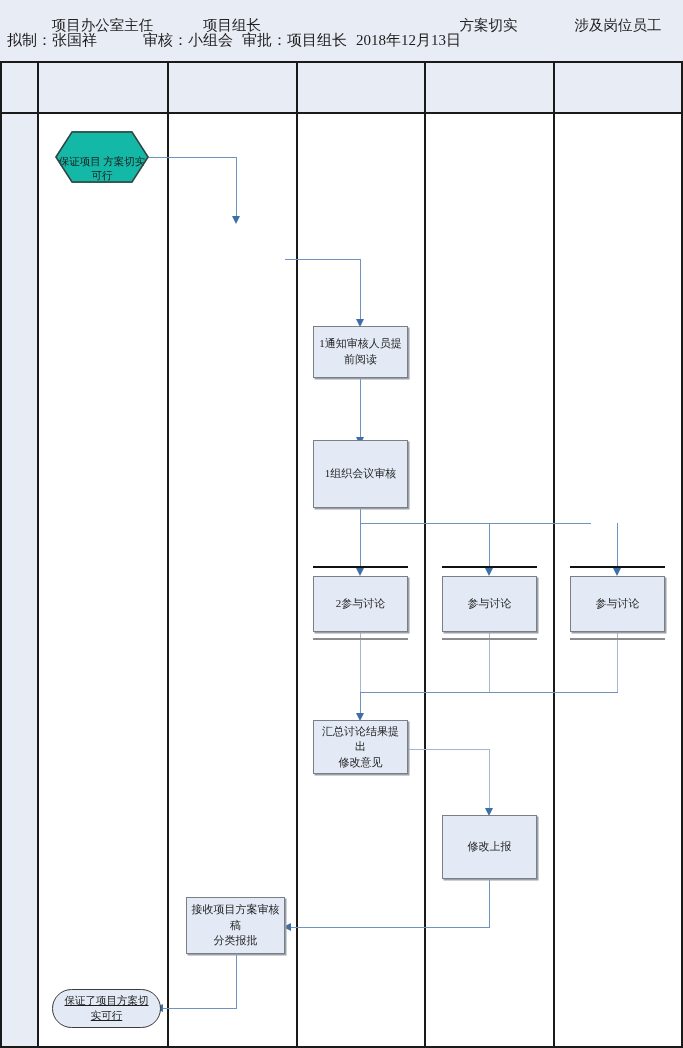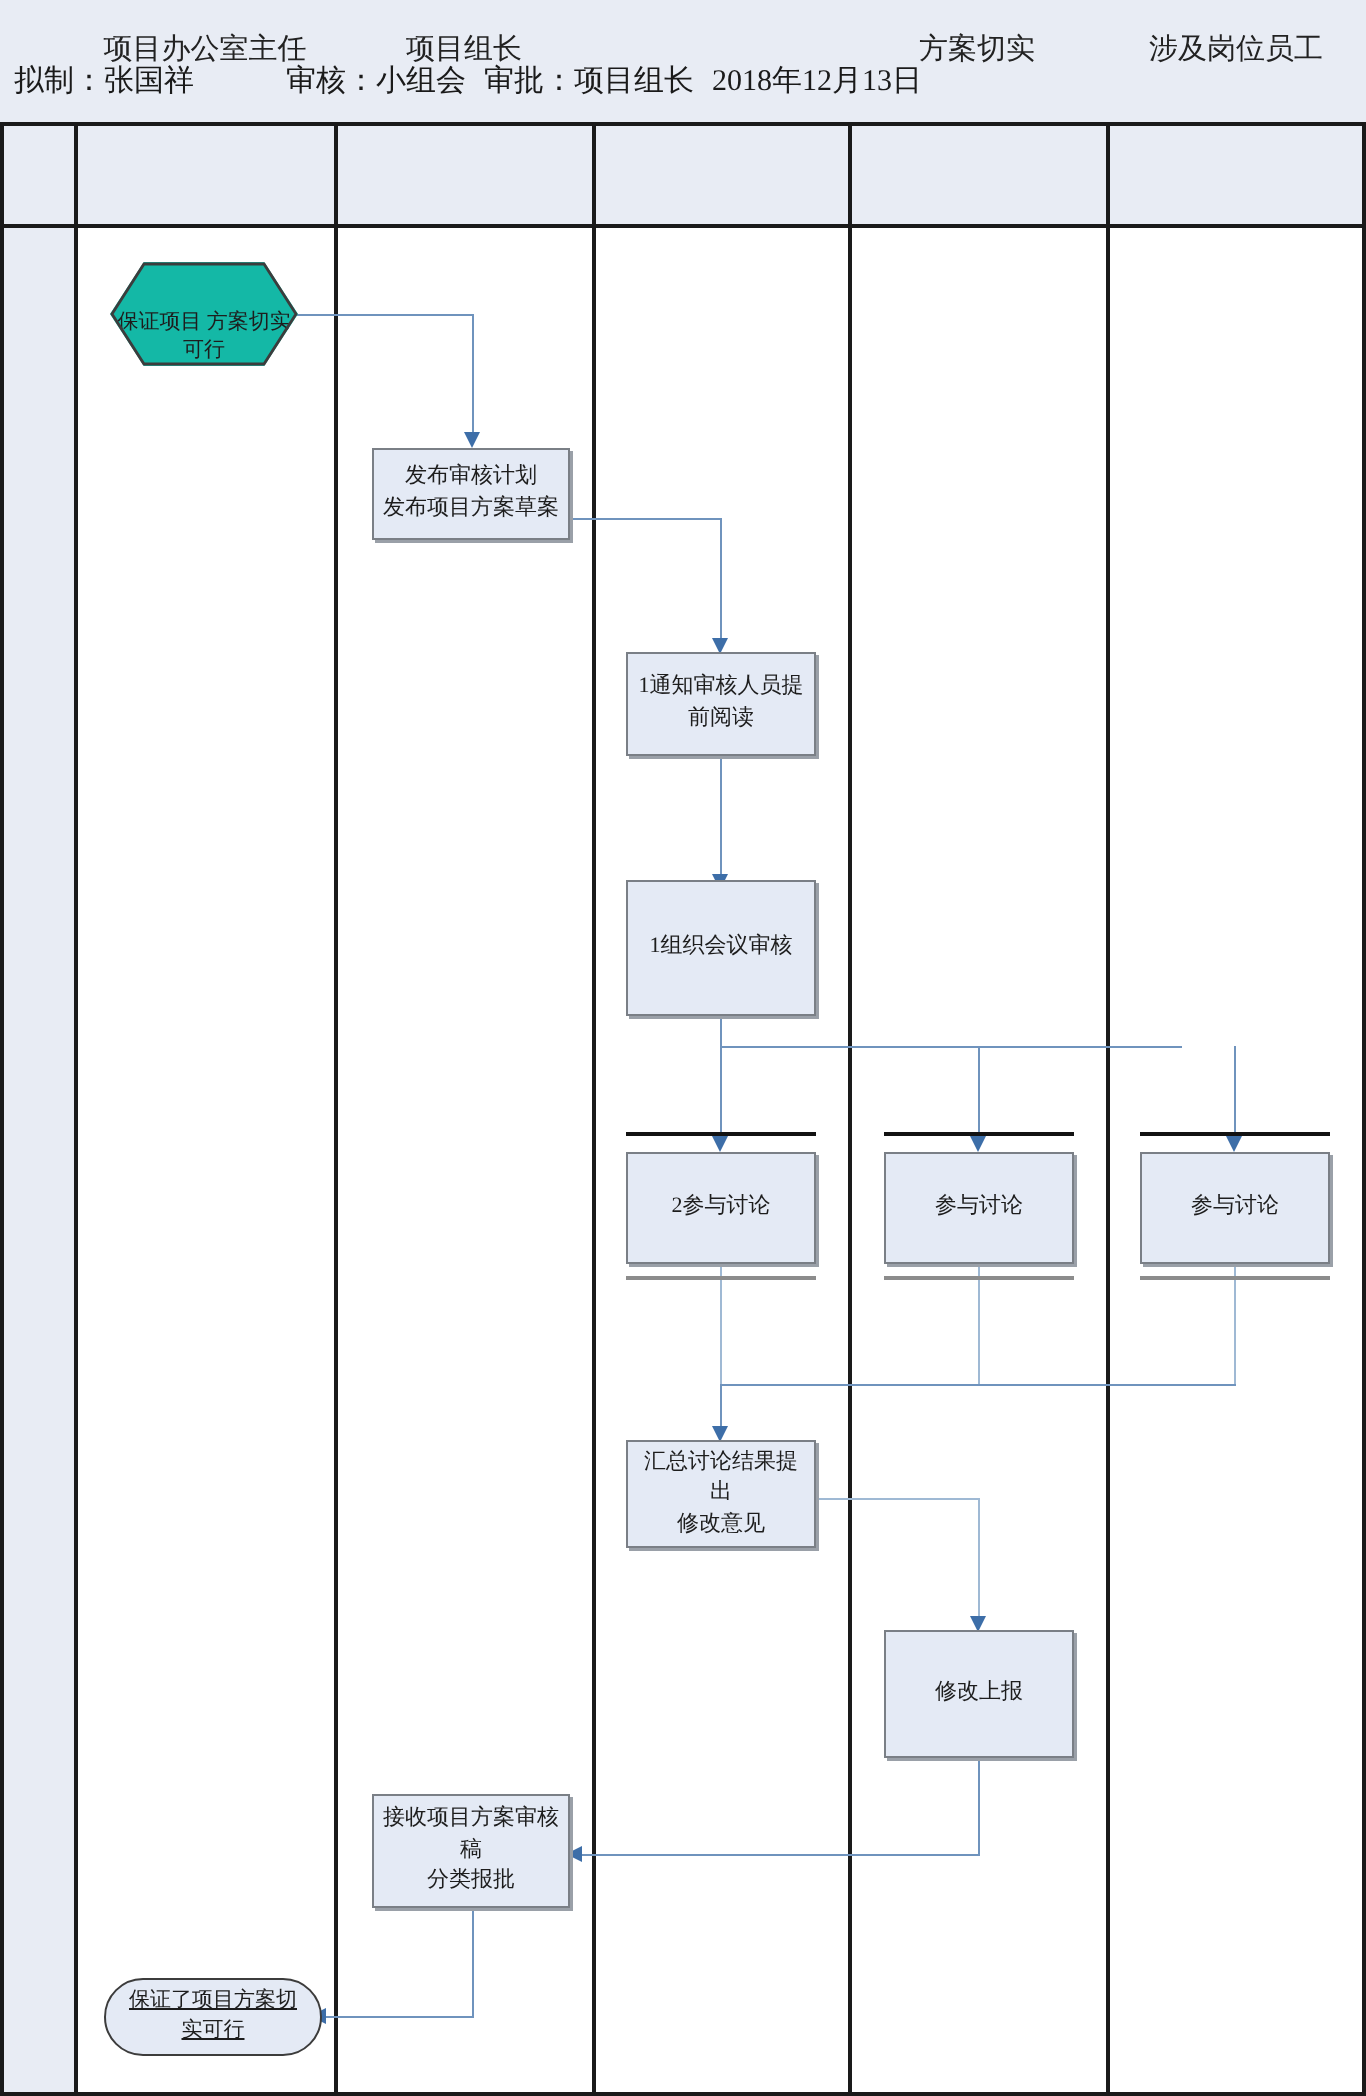--- a/index.html
+++ b/index.html
@@ -262,24 +262,20 @@
 
   <div class="hexnode" style="left:55px; top:131px; width:94px; height:52px;">
     <span class="lbl">保证项目
 方案切实
 可行</span>
   </div>
   <svg class="hexborder" style="left:55px; top:131px;" width="94" height="52" viewBox="0 0 94 52">
     <polygon points="17,1 77,1 93,26 77,51 17,51 1,26" fill="none" stroke="#3c3c3c" stroke-width="1.4"></polygon>
   </svg>
 
-  <div class="node" style="left:186px; top:224px; width:99px; height:46px;">
-    <span class="lbl">发布审核计划
-发布项目方案草案</span>
-  </div>
 
   <div class="node" style="left:313px; top:326px; width:95px; height:52px;">
     <span class="lbl">1通知审核人员提
 前阅读</span>
   </div>
 
   <div class="node" style="left:313px; top:440px; width:95px; height:68px;">
     <span class="lbl">1组织会议审核</span>
   </div>
 

